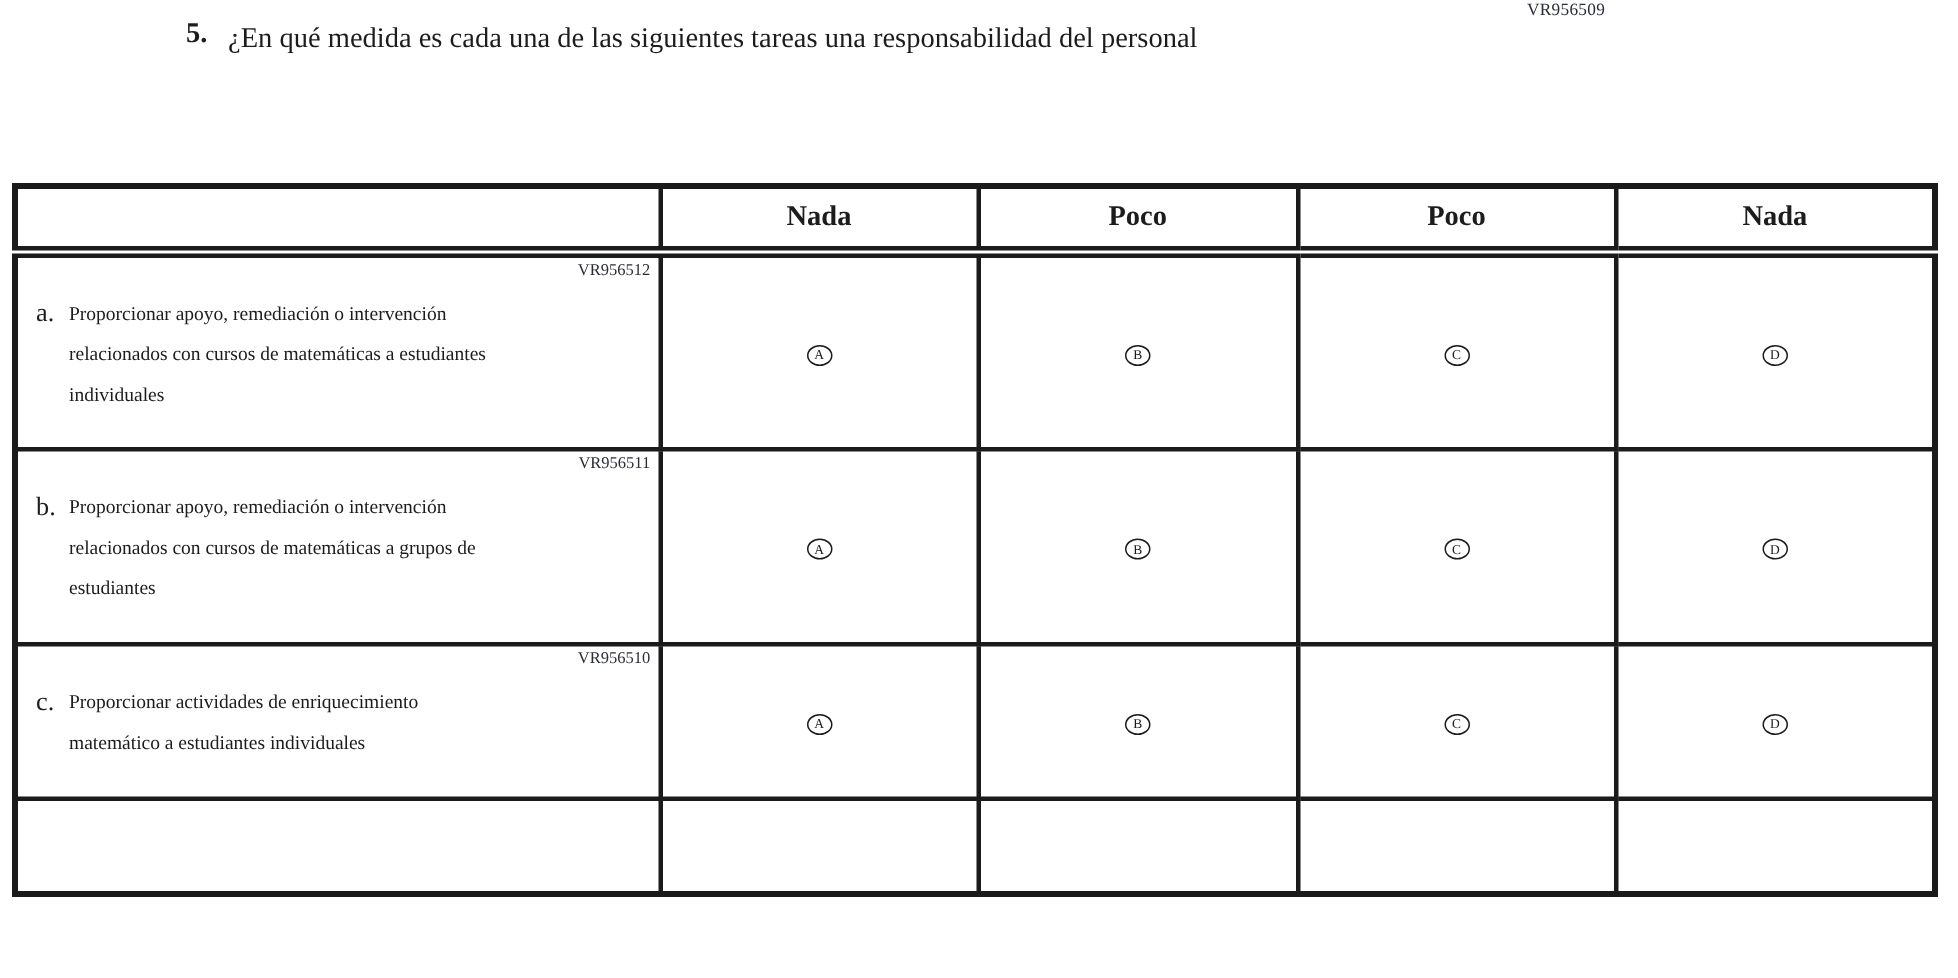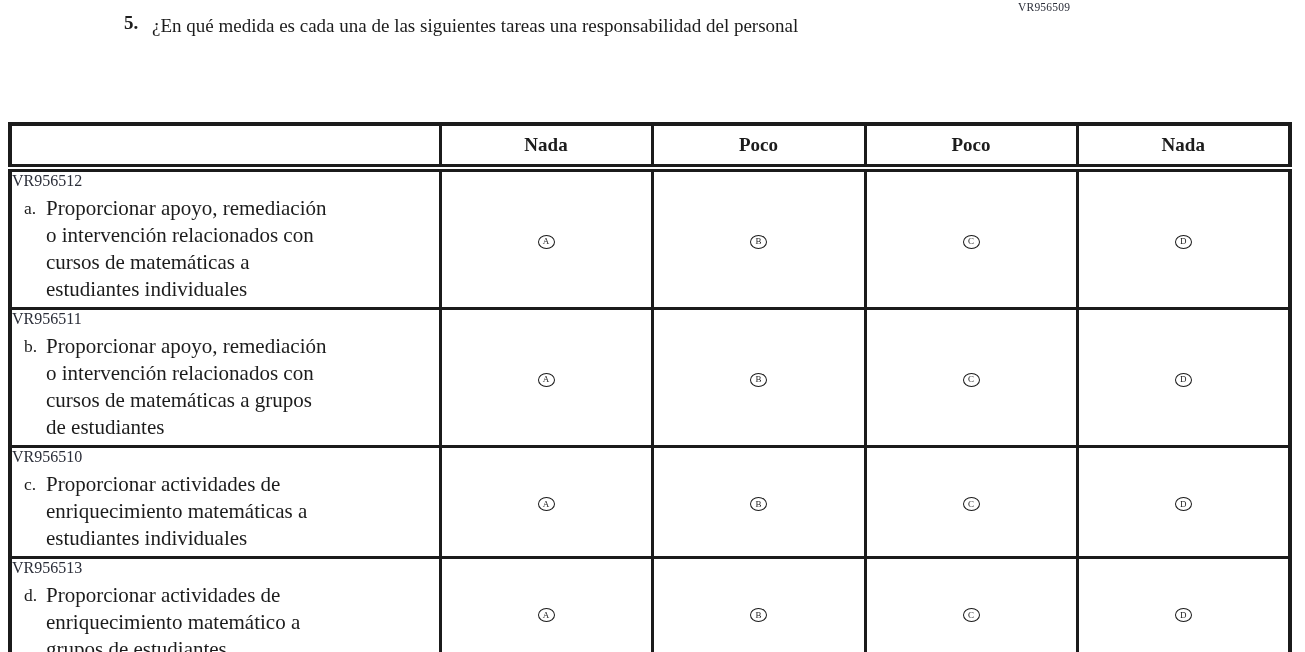--- a/index.html
+++ b/index.html
@@ -67,39 +67,39 @@
     font-weight: bold;
     text-align: center;
     vertical-align: middle;
     padding: 0;
   }
   td.stub {
     vertical-align: top;
     padding: 0;
   }
   .vr-code {
-    text-align: left;
+    text-align: right;
     padding: 2px 5px 0 0;
-    font-size: 16px;
+    font-size: 11px;
     line-height: 13px;
     color: #2a2d38;
   }
   .item {
     display: flex;
     padding: 8px 4px 4px 12px;
   }
   .item-letter {
     width: 22px;
     flex: 0 0 22px;
     font-size: 17.5px;
     line-height: 27px;
   }
   .item-text {
     width: 288px;
-    font-size: 21px;
+    font-size: 13px;
     line-height: 27px;
   }
   td.opt {
     text-align: center;
     vertical-align: middle;
     padding: 0;
   }
   tr.row-a td { height: 126px; }
   tr.row-b td { height: 127px; }
   tr.row-c td { height: 100px; font-family: Liberation Serif, serif; }
@@ -175,41 +175,28 @@
         <td class="opt"><span class="bubble">A</span></td>
         <td class="opt"><span class="bubble">B</span></td>
         <td class="opt"><span class="bubble">C</span></td>
         <td class="opt"><span class="bubble">D</span></td>
       </tr>
       <tr class="row-c">
         <td class="stub">
           <div class="vr-code">VR956510</div>
           <div class="item">
             <span class="item-letter">c.</span>
-            <span class="item-text">Proporcionar actividades de enriquecimiento matemáticas a estudiantes individuales</span>
+            <span class="item-text">Proporcionar actividades de enriquecimiento matemático a estudiantes individuales</span>
           </div>
         </td>
         <td class="opt"><span class="bubble">A</span></td>
         <td class="opt"><span class="bubble">B</span></td>
         <td class="opt"><span class="bubble">C</span></td>
         <td class="opt"><span class="bubble">D</span></td>
       </tr>
-      <tr class="row-d">
-        <td class="stub">
-          <div class="vr-code">VR956513</div>
-          <div class="item">
-            <span class="item-letter">d.</span>
-            <span class="item-text">Proporcionar actividades de enriquecimiento matemático a grupos de estudiantes</span>
-          </div>
-        </td>
-        <td class="opt"><span class="bubble">A</span></td>
-        <td class="opt"><span class="bubble">B</span></td>
-        <td class="opt"><span class="bubble">C</span></td>
-        <td class="opt"><span class="bubble">D</span></td>
-      </tr>
       <tr class="partial">
         <td class="stub"></td>
         <td class="opt"></td>
         <td class="opt"></td>
         <td class="opt"></td>
         <td class="opt"></td>
       </tr>
     </tbody>
   </table>
 

